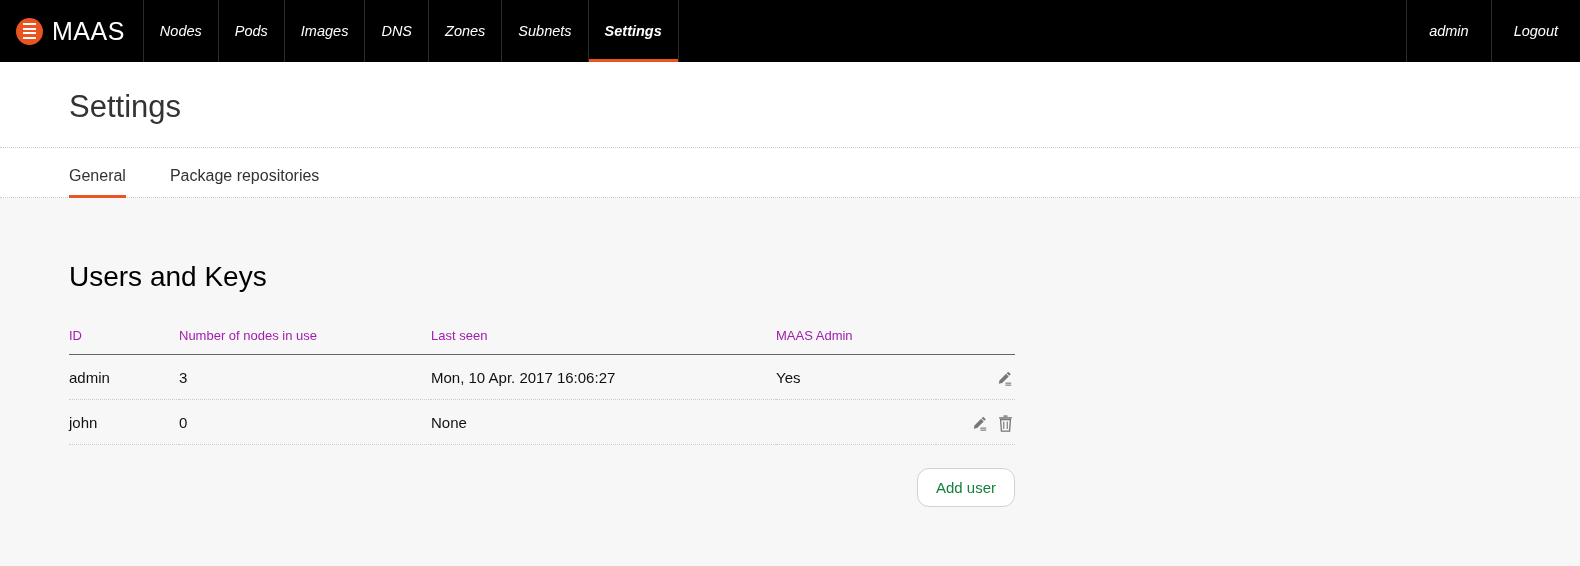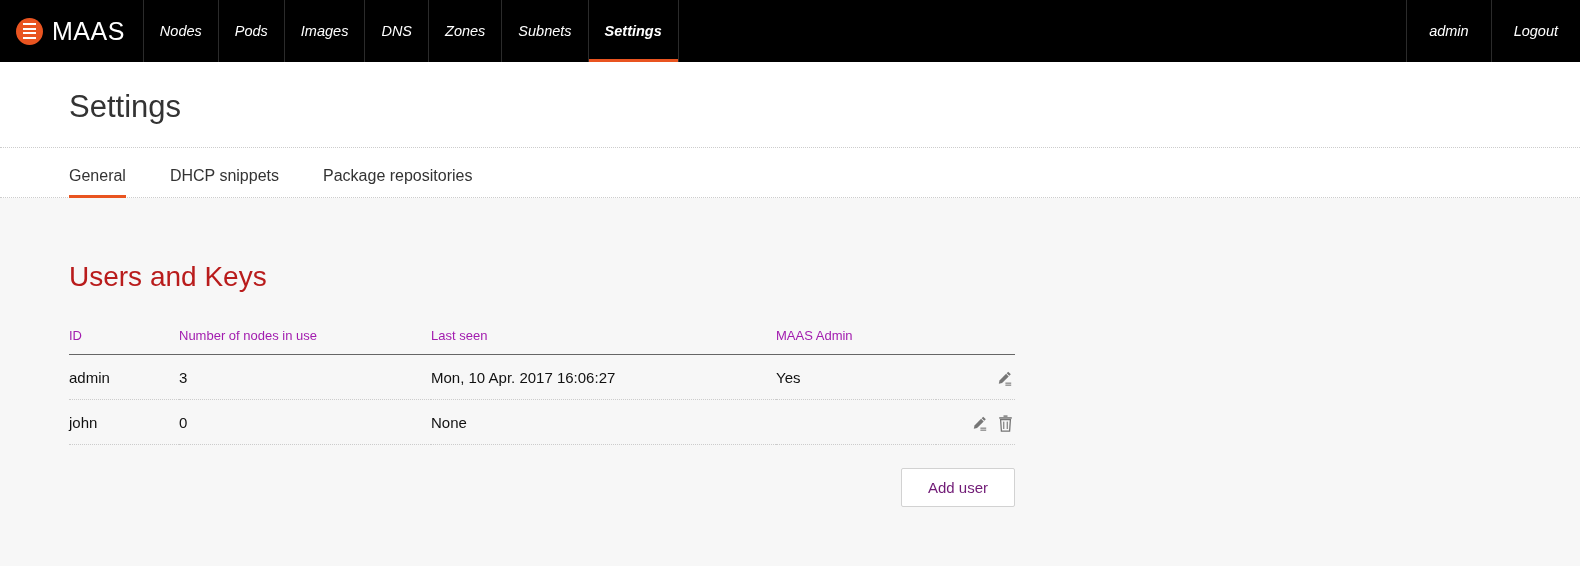--- a/index.html
+++ b/index.html
@@ -142,21 +142,21 @@
 
   
   .content {
     background: #f7f7f7;
     padding: 62px 0 0 69px;
     height: calc(566px - 50px - 86px - 50px);
   }
   .section-title {
     font-size: 28px;
     font-weight: 300;
-    color: #b91c1c;
+    color: #000000;
     margin: 0 4px 34px 0;
     line-height: 1.2;
   }
 
   
   .users-table {
     width: 946px;
     border-collapse: collapse;
     table-layout: fixed;
   }
@@ -201,24 +201,24 @@
   
   .actions-row {
     width: 946px;
     display: flex;
     justify-content: flex-end;
     padding-top: 23px;
   }
   .btn {
     background: #ffffff;
     border: 1px solid #d2d2d2;
-    border-radius: 2px;
-    padding: 9px 26px;
+    border-radius: 12px;
+    padding: 9px 18px;
     font-size: 15px;
-    color: #701a75;
+    color: #15803d;
     font-family: "Liberation Sans", sans-serif;
     cursor: pointer;
     line-height: 1.3;
   }
 </style>
 </head>
 <body>
 
 <div class="topnav">
   <div class="brand">
@@ -263,21 +263,20 @@
       </div>
   </div>
 </div>
 
 <div class="page-header">
   <h1 class="page-title">Settings</h1>
 </div>
 
 <div class="tabs-bar">
   <div class="tab active"><span>General</span></div>
-  <div class="tab"><span>DHCP snippets</span></div>
   <div class="tab"><span>Package repositories</span></div>
 </div>
 
 <div class="content">
   <h2 class="section-title">Users and Keys</h2>
 
   <table class="users-table">
     <colgroup>
       <col class="col-id">
         <col class="col-nodes">

